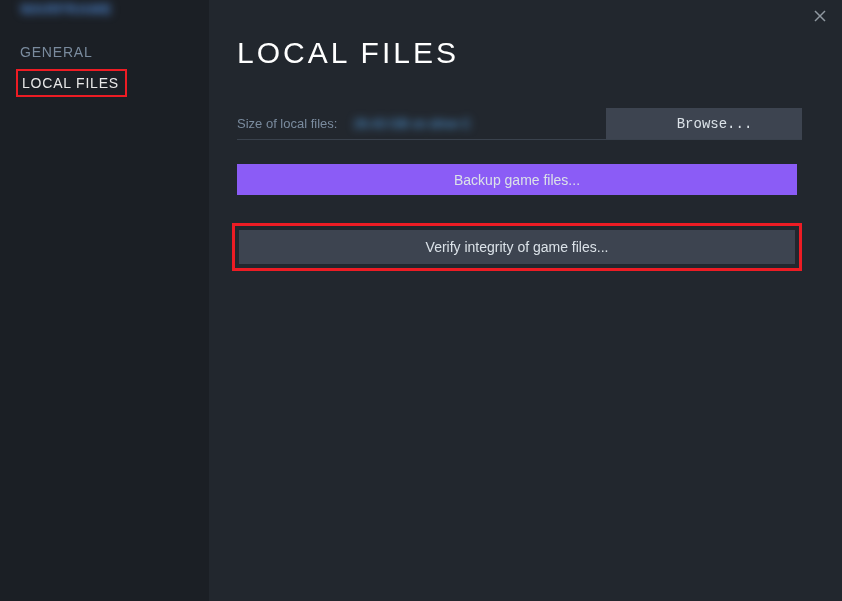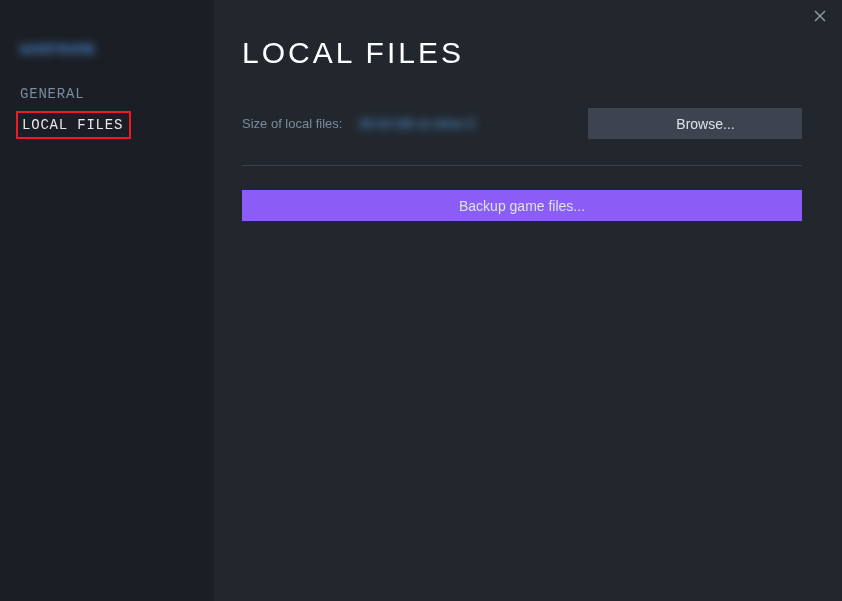--- a/index.html
+++ b/index.html
@@ -20,24 +20,22 @@
       position: absolute;
       top: 0;
       left: 0;
       right: 0;
       height: 1px;
       background: #1a9fff;
     }
     .sidebar {
       width: 214px;
       background: #1b1f25;
-      padding-top: 42px;
       padding-left: 20px;
       position: relative;
-      font-family: Liberation Mono, monospace;
     }
     .game-title {
       color: #4a7fc4;
       font-size: 15px;
       font-weight: bold;
       letter-spacing: 0.5px;
       margin-bottom: 20px;
       filter: blur(4px);
     }
     .nav-item {
@@ -71,41 +69,40 @@
       color: #ffffff;
       font-size: 30px;
       font-weight: 300;
       letter-spacing: 3px;
       margin-bottom: 38px;
     }
     .size-row {
       display: flex;
       align-items: center;
       gap: 16px;
-      margin-bottom: 26px;
     }
     .size-label {
       color: #7a8b9e;
       font-size: 13px;
     }
     .size-value {
       color: #57a8f0;
       font-size: 13px;
       filter: blur(4px);
       flex: 1;
     }
     .browse-button {
-      width: 214px;
+      width: 196px;
       height: 31px;
       background: #3d4450;
       color: #dbe2e8;
       border: none;
       font-size: 14px;
       cursor: pointer;
-      font-family: Liberation Sans, sans-serif;
+      font-family: Liberation Mono, monospace;
       padding-left: 21px;
     }
     .divider {
       height: 1px;
       background: #3a424d;
       margin-bottom: 24px;
     }
     .full-button {
       width: 560px;
       height: 31px;
@@ -182,13 +179,16 @@
   <div class="size-row">
     <span class="size-label">Size of local files:</span>
     <span class="size-value">26.43 GB on drive C</span>
     <button class="browse-button">Browse...</button>
   </div>
 
   <div class="divider"></div>
 
   <button class="full-button">Backup game files...</button>
 
+  <div class="verify-wrapper">
+    <button class="verify-button">Verify integrity of game files...</button>
+  </div>
 </div>
 
 </body></html>

